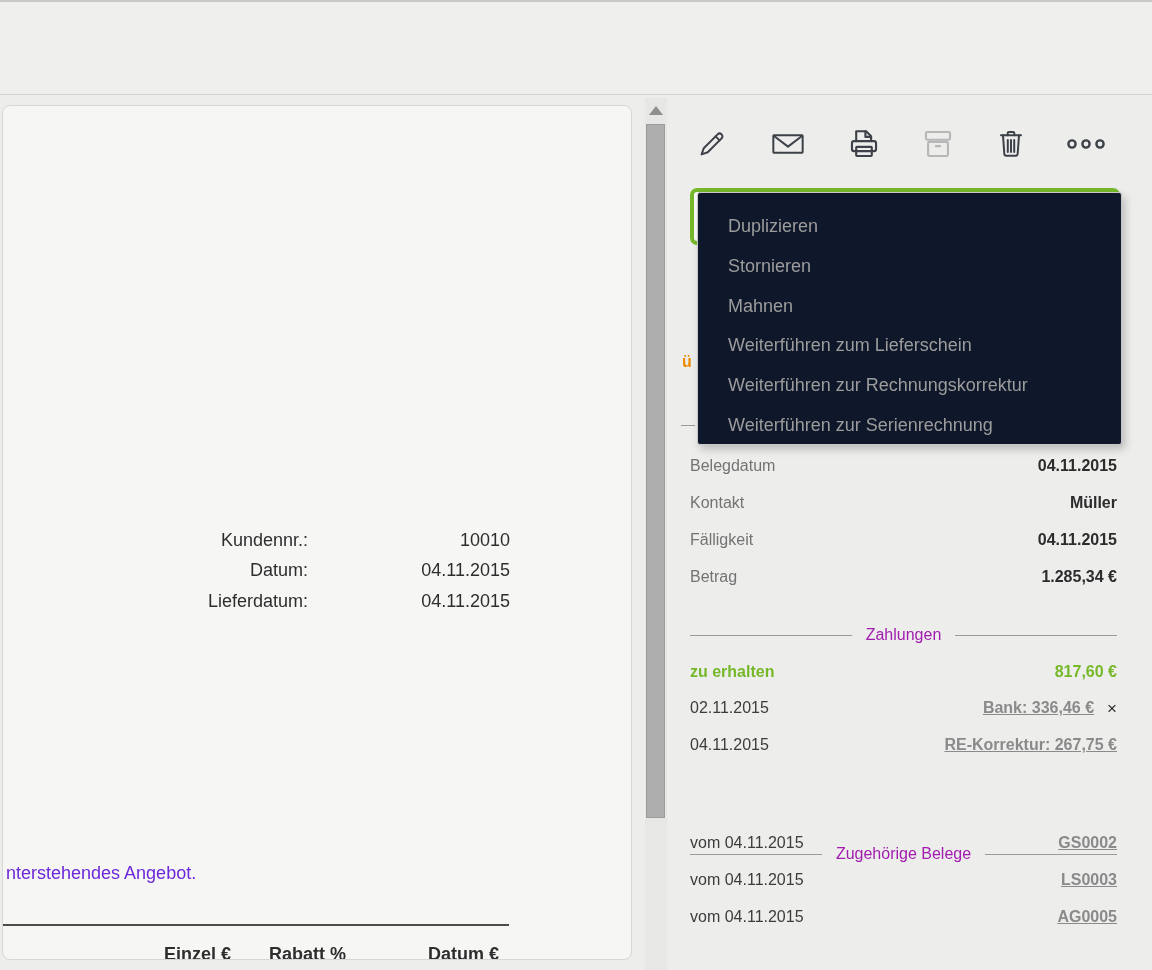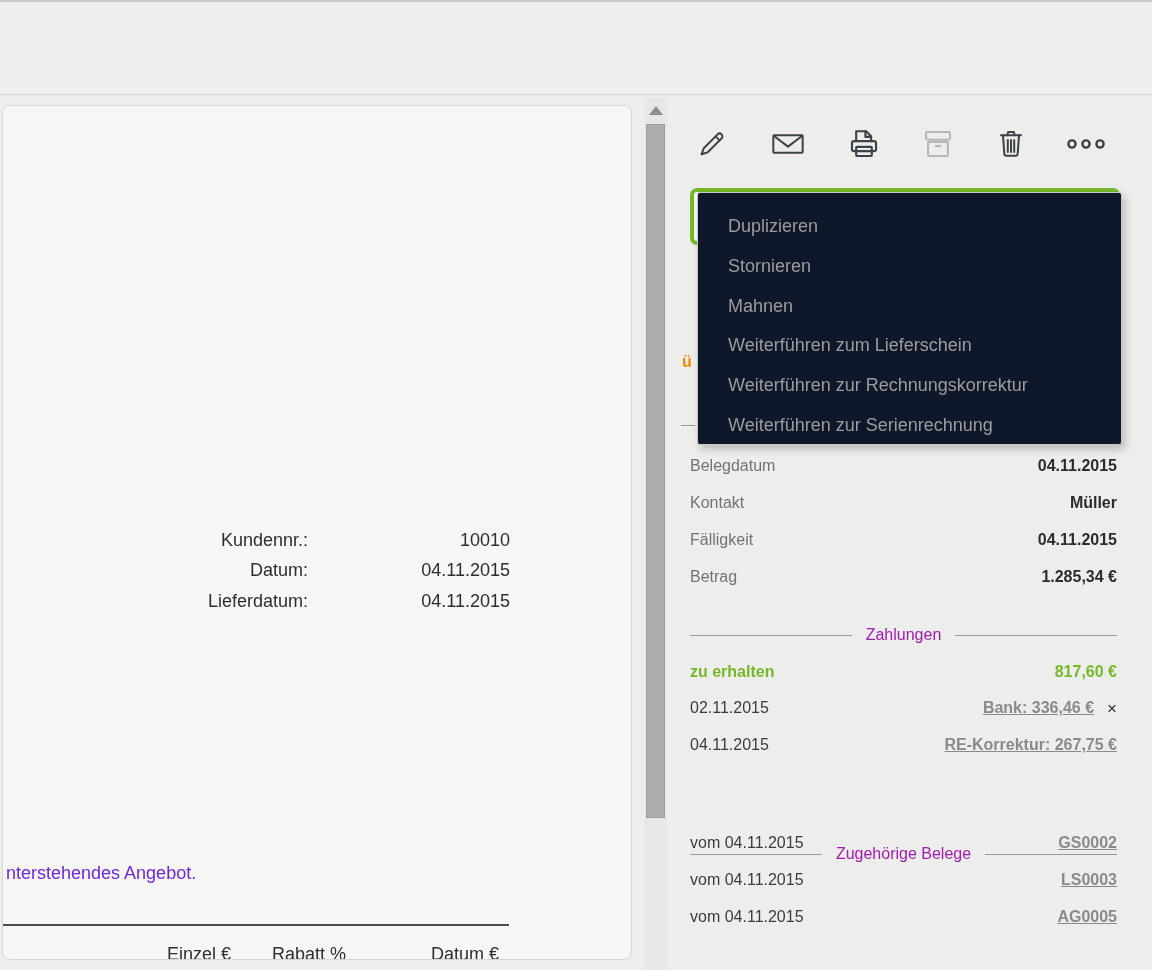--- a/index.html
+++ b/index.html
@@ -16,21 +16,21 @@
                background:#f6f6f5; border:1px solid #d6d6d5; border-radius:8px; overflow:hidden; }
   .doc-meta { position:absolute; left:0; top:419px; width:507px; }
   .doc-meta-row { display:flex; height:30.6px; align-items:center; font-size:18px; color:#2e2e2e; }
   .doc-meta-label { width:305px; text-align:right; }
   .doc-meta-value { flex:1; text-align:right; }
   .doc-intro { position:absolute; left:3px; top:757px; font-size:18px; color:#6d28d9; white-space:nowrap; }
   .doc-rule { position:absolute; left:0; width:506px; height:2px; background:#4c4c4c; }
   .rule-top { top:818px; }
   .doc-cols { position:absolute; left:0; top:838px; width:507px; height:24px; }
   .doc-cols span, .doc-vals span { position:absolute; top:0; font-size:18px; color:#2e2e2e; white-space:nowrap; }
-  .doc-cols span { font-weight:normal; }
+  .doc-cols span { font-weight:bold; }
   .c1 { left:0; width:228px; text-align:right; }
   .c2 { left:240px; width:103px; text-align:right; }
   .c3 { left:360px; width:136px; text-align:right; }
 
   
   .scrollbar { position:absolute; left:645px; top:96px; width:22px; height:874px; background:#e7e7e6; }
   .scroll-up { position:absolute; left:4px; top:8px; width:0; height:0;
                border-left:7px solid transparent; border-right:7px solid transparent;
                border-bottom:9px solid #8f8f8f; }
   .scroll-thumb { position:absolute; left:1px; top:26px; width:19px; height:694px;

